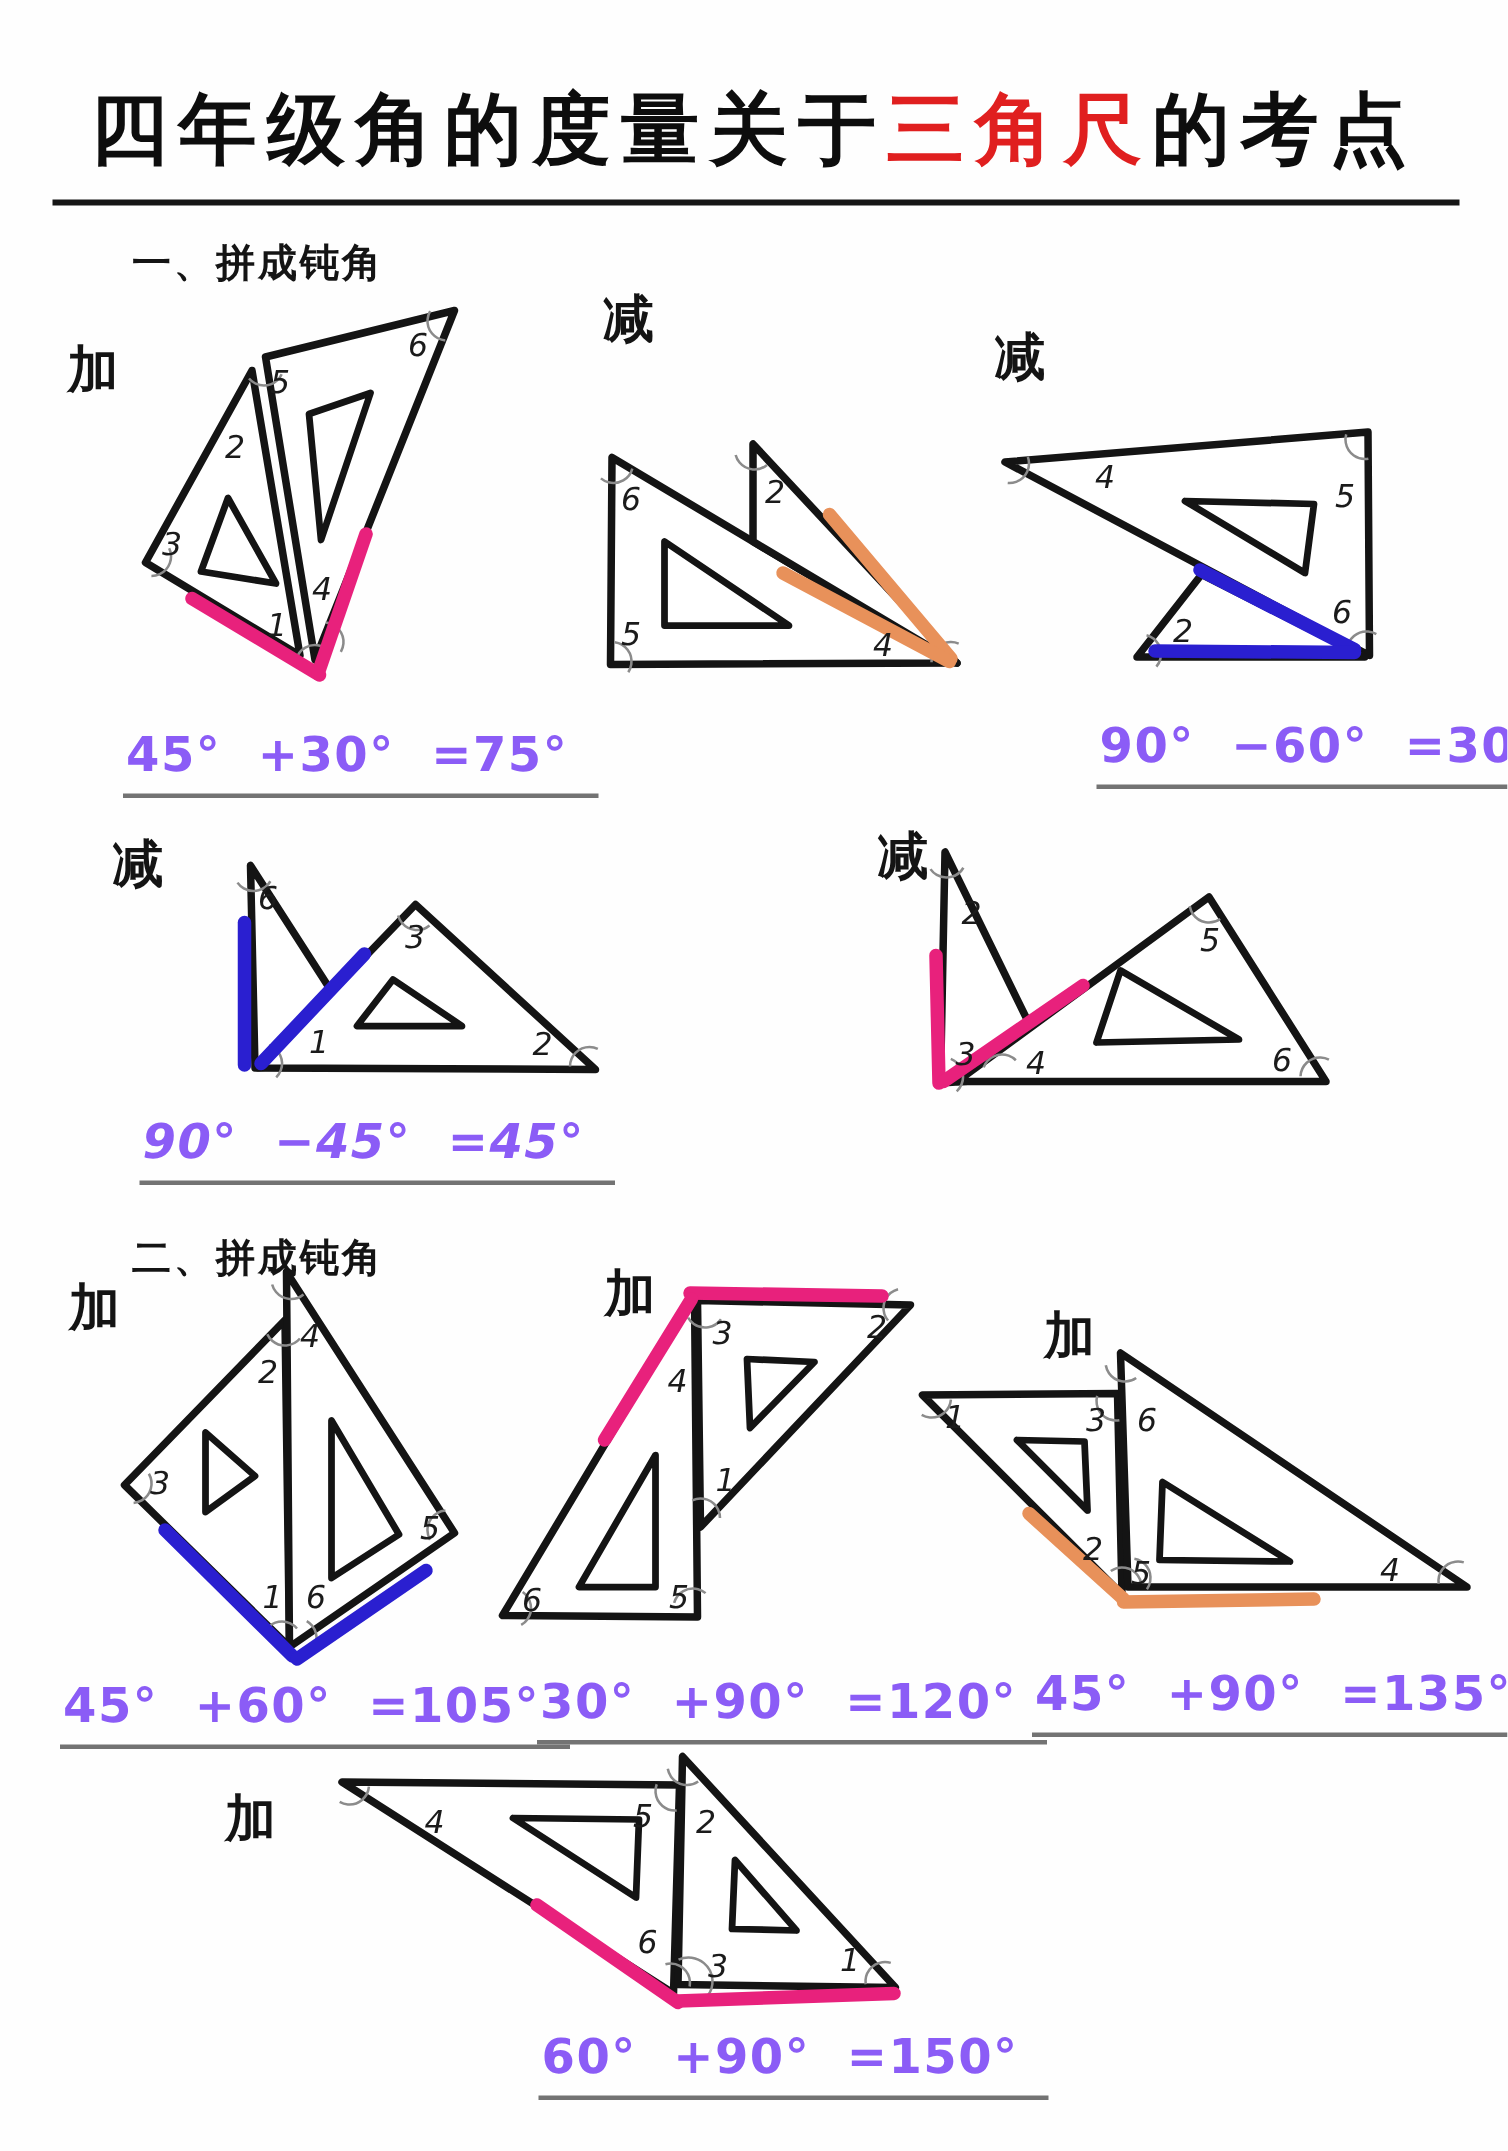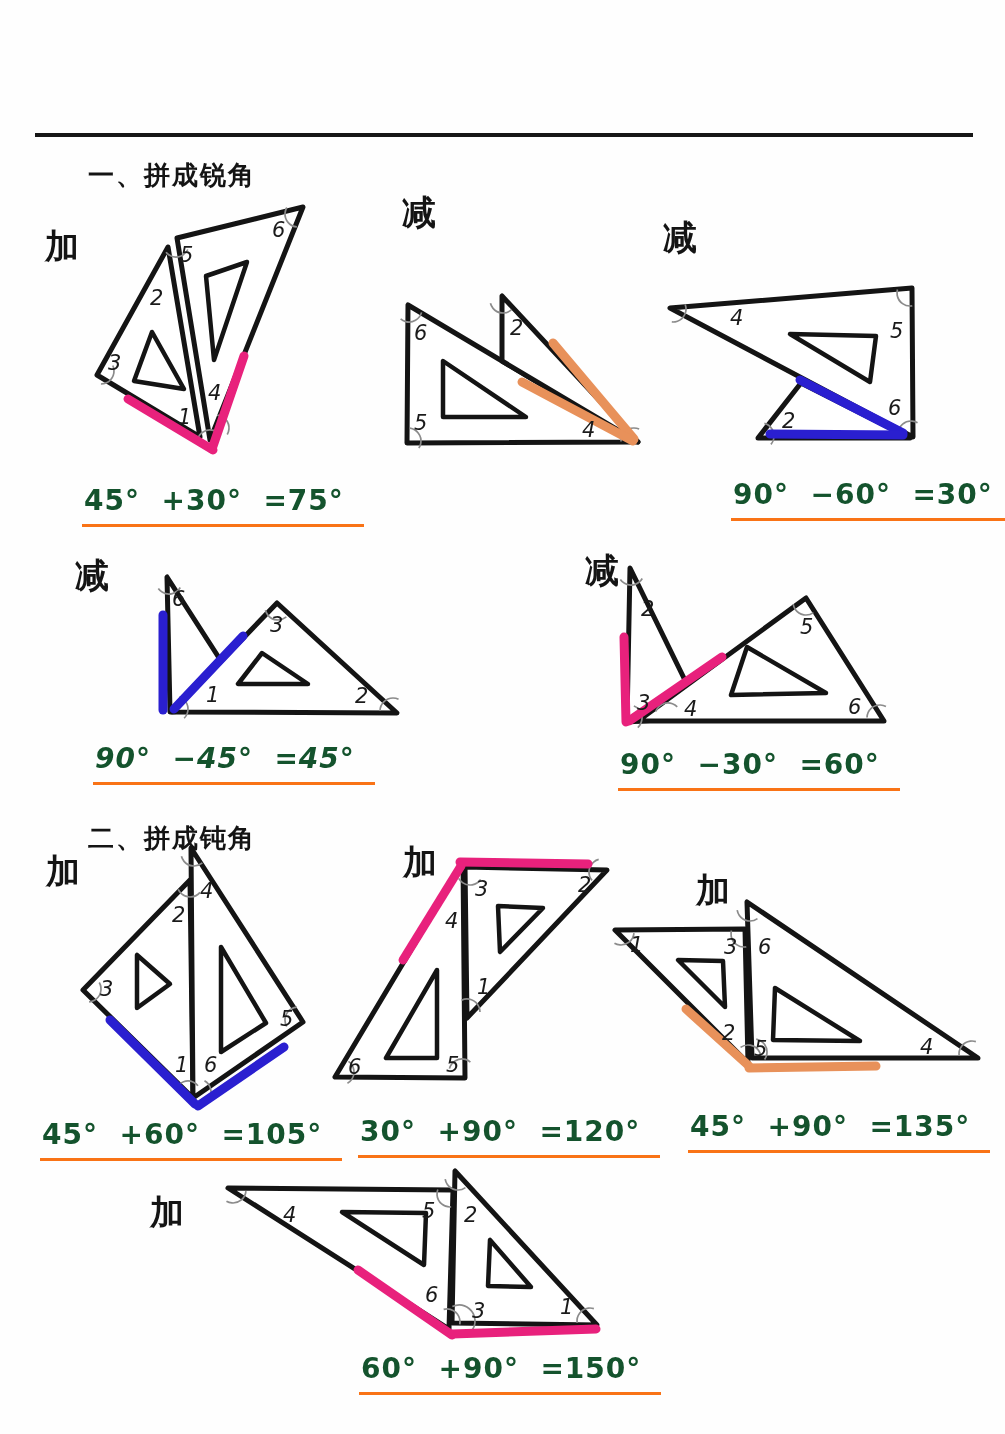--- a/index.html
+++ b/index.html
@@ -7,38 +7,39 @@
         font-family:"Liberation Sans",sans-serif;color:#111;}
   .title{position:absolute;top:52px;left:0;width:100%;text-align:center;
          font-size:52px;font-weight:900;letter-spacing:7px;color:#0d0d0d;white-space:nowrap;
          font-family:"DejaVu Sans",sans-serif;}
   .title .hl{color:#e01f1f;}
   .rule{position:absolute;left:35px;top:133px;width:938px;height:4px;background:#161616;}
   .sec{position:absolute;font-size:26px;font-weight:700;color:#141414;letter-spacing:2px;
        font-family:"DejaVu Sans",sans-serif;}
   .op{position:absolute;font-size:34px;font-weight:600;color:#141414;
       font-family:"DejaVu Sans",sans-serif;}
-  .eq{position:absolute;color:#14532d;font-weight:bold;font-size:28px;white-space:nowrap;
-      border-bottom:3px solid #f97316;padding:0 20px 7px 2px;letter-spacing:1px;
+  .eq{position:absolute;color:#8b5cf6;font-weight:bold;font-size:32px;white-space:nowrap;
+      border-bottom:3px solid #737373;padding:0 20px 7px 2px;letter-spacing:1px;
       font-family:"DejaVu Sans",sans-serif;}
   svg.diag{position:absolute;overflow:visible;}
   .outer{fill:#ffffff;stroke:#141414;stroke-width:5;stroke-linejoin:round;}
   .inner{fill:#ffffff;stroke:#141414;stroke-width:4.5;stroke-linejoin:round;}
   .hlline{stroke-width:9;stroke-linecap:round;fill:none;}
   .arc{fill:none;stroke:#8b8b8b;stroke-width:1.7;stroke-dasharray:26 56;}
   svg.diag text{font-size:21px;font-style:italic;fill:#1b1b1b;font-family:"DejaVu Sans",sans-serif;}
 </style>
 </head>
 <body>
 
 <div class="page">
 
+  <div class="title"><span>四年级角的度量关于</span><span class="hl">三角尺</span><span>的考点</span></div>
   <div class="rule"></div>
 
-  <div class="sec" style="left:88px;top:158px;">一、拼成锐角</div>
+  <div class="sec" style="left:88px;top:158px;">一、拼成钝角</div>
   <div class="sec" style="left:88px;top:821px;">二、拼成钝角</div>
 
   <div class="op" style="left:45px;top:224px;">加</div>
   <div class="op" style="left:402px;top:190px;">减</div>
   <div class="op" style="left:663px;top:215px;">减</div>
   <div class="op" style="left:75px;top:553px;">减</div>
   <div class="op" style="left:585px;top:548px;">减</div>
   <div class="op" style="left:46px;top:849px;">加</div>
   <div class="op" style="left:403px;top:840px;">加</div>
   <div class="op" style="left:696px;top:868px;">加</div>
@@ -209,19 +210,18 @@
     <text x="422" y="1218">5</text>
     <text x="425" y="1302">6</text>
     <text x="464" y="1222">2</text>
     <text x="472" y="1318">3</text>
     <text x="560" y="1314">1</text>
   </svg>
 
   <div class="eq" style="left:82px;top:484px;">45°&nbsp;&nbsp;+30°&nbsp;&nbsp;=75°</div>
   <div class="eq" style="left:731px;top:478px;">90°&nbsp;&nbsp;−60°&nbsp;&nbsp;=30°</div>
   <div class="eq" style="left:93px;top:742px;font-style:italic;">90°&nbsp;&nbsp;−45°&nbsp;&nbsp;=45°</div>
-  <div class="eq" style="left:618px;top:748px;">90°&nbsp;&nbsp;−30°&nbsp;&nbsp;=60°</div>
   <div class="eq" style="left:40px;top:1118px;">45°&nbsp;&nbsp;+60°&nbsp;&nbsp;=105°</div>
   <div class="eq" style="left:358px;top:1115px;">30°&nbsp;&nbsp;+90°&nbsp;&nbsp;=120°</div>
   <div class="eq" style="left:688px;top:1110px;">45°&nbsp;&nbsp;+90°&nbsp;&nbsp;=135°</div>
   <div class="eq" style="left:338px;top:1352px;margin-left:21px;">60°&nbsp;&nbsp;+90°&nbsp;&nbsp;=150°</div>
 
 </div>
 
 </body></html>

